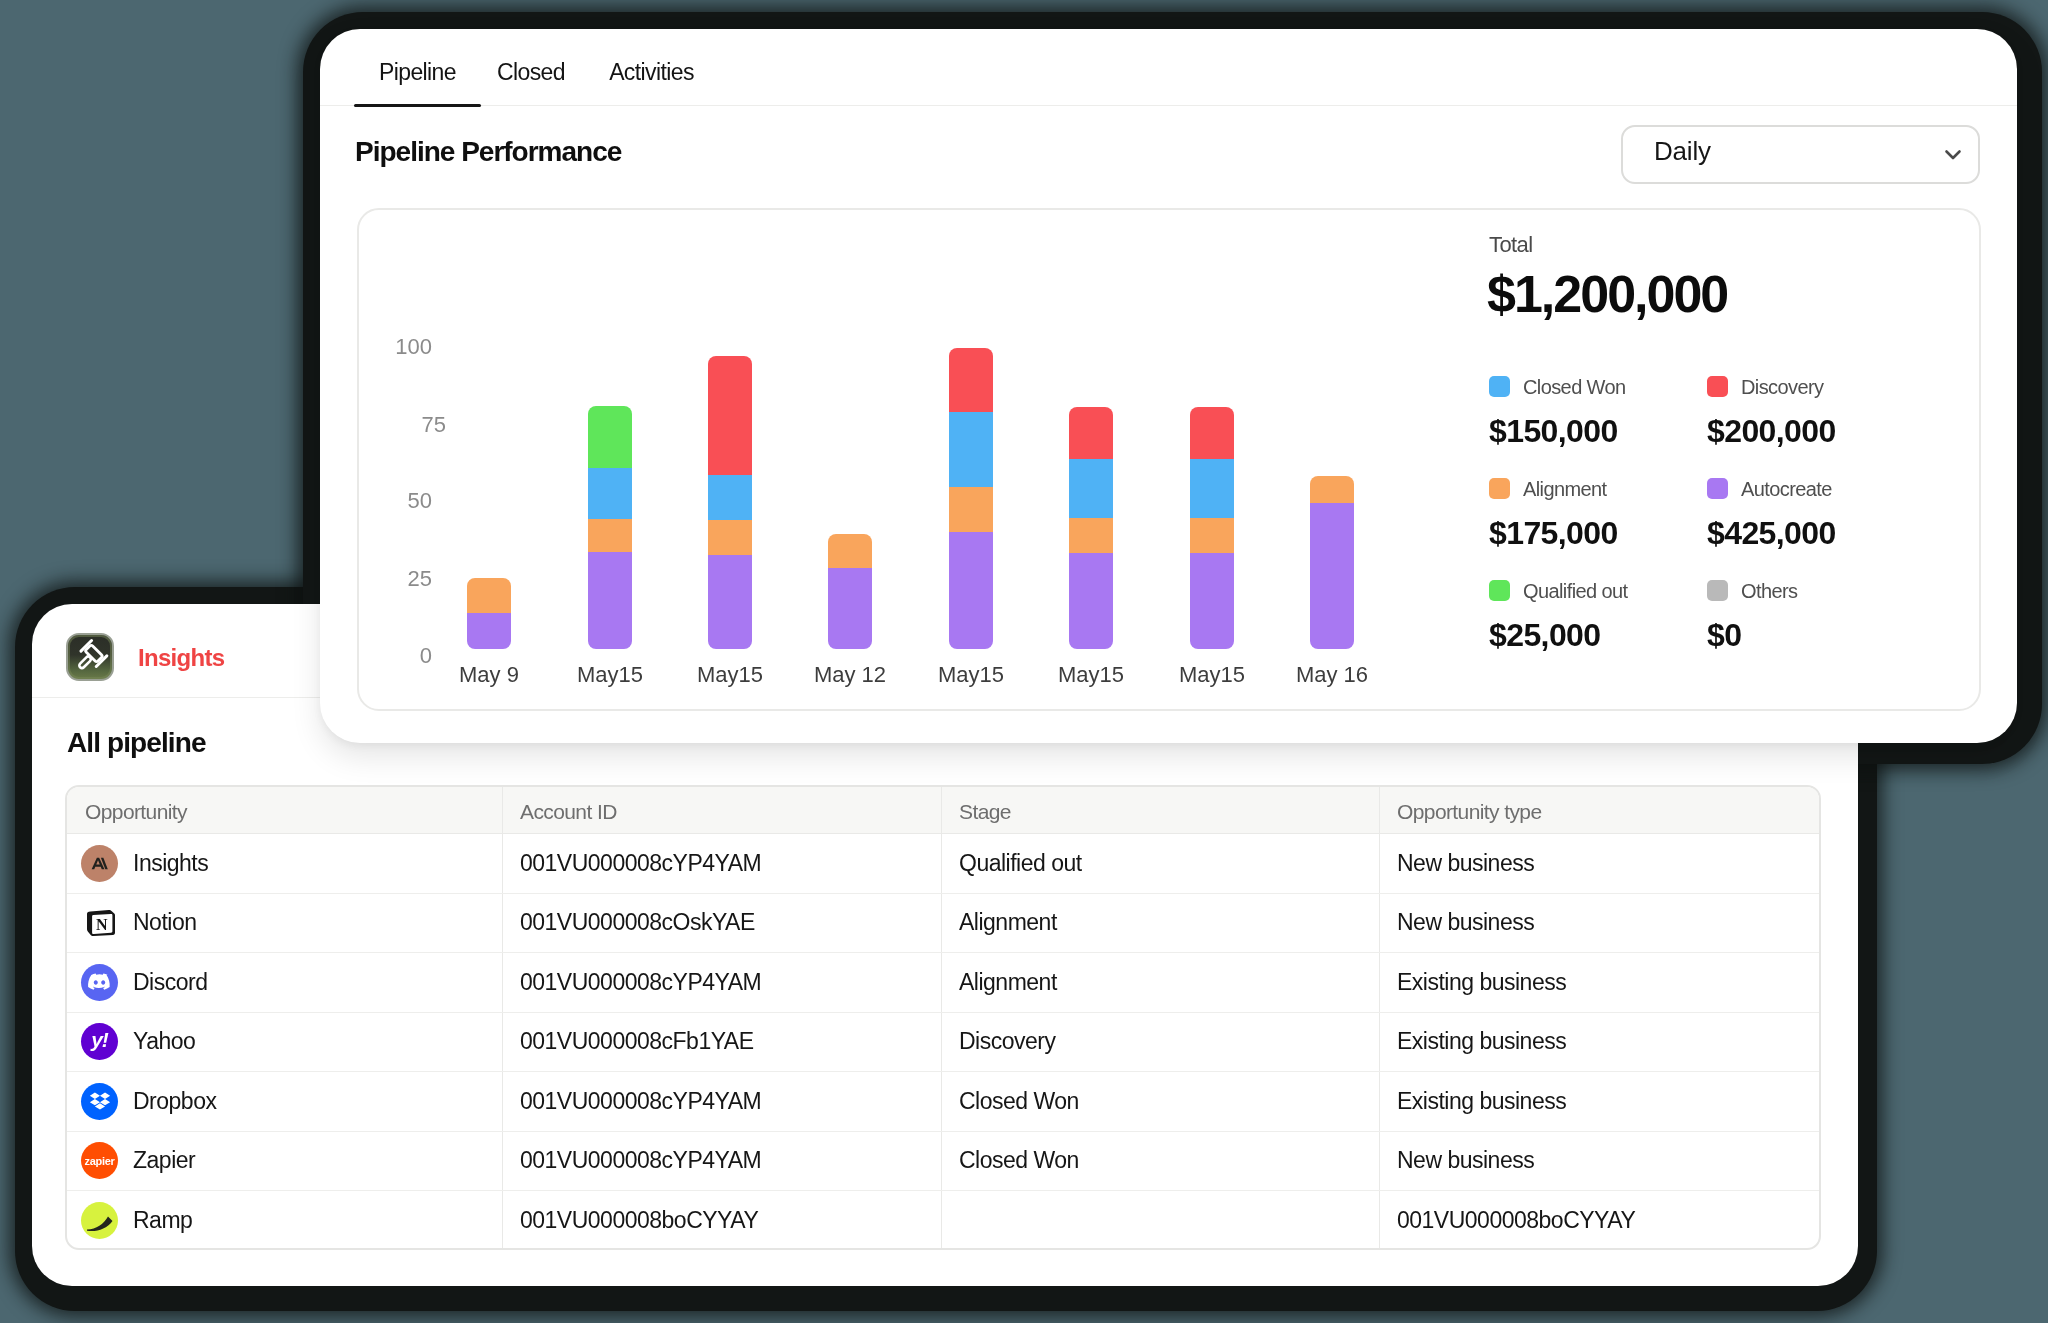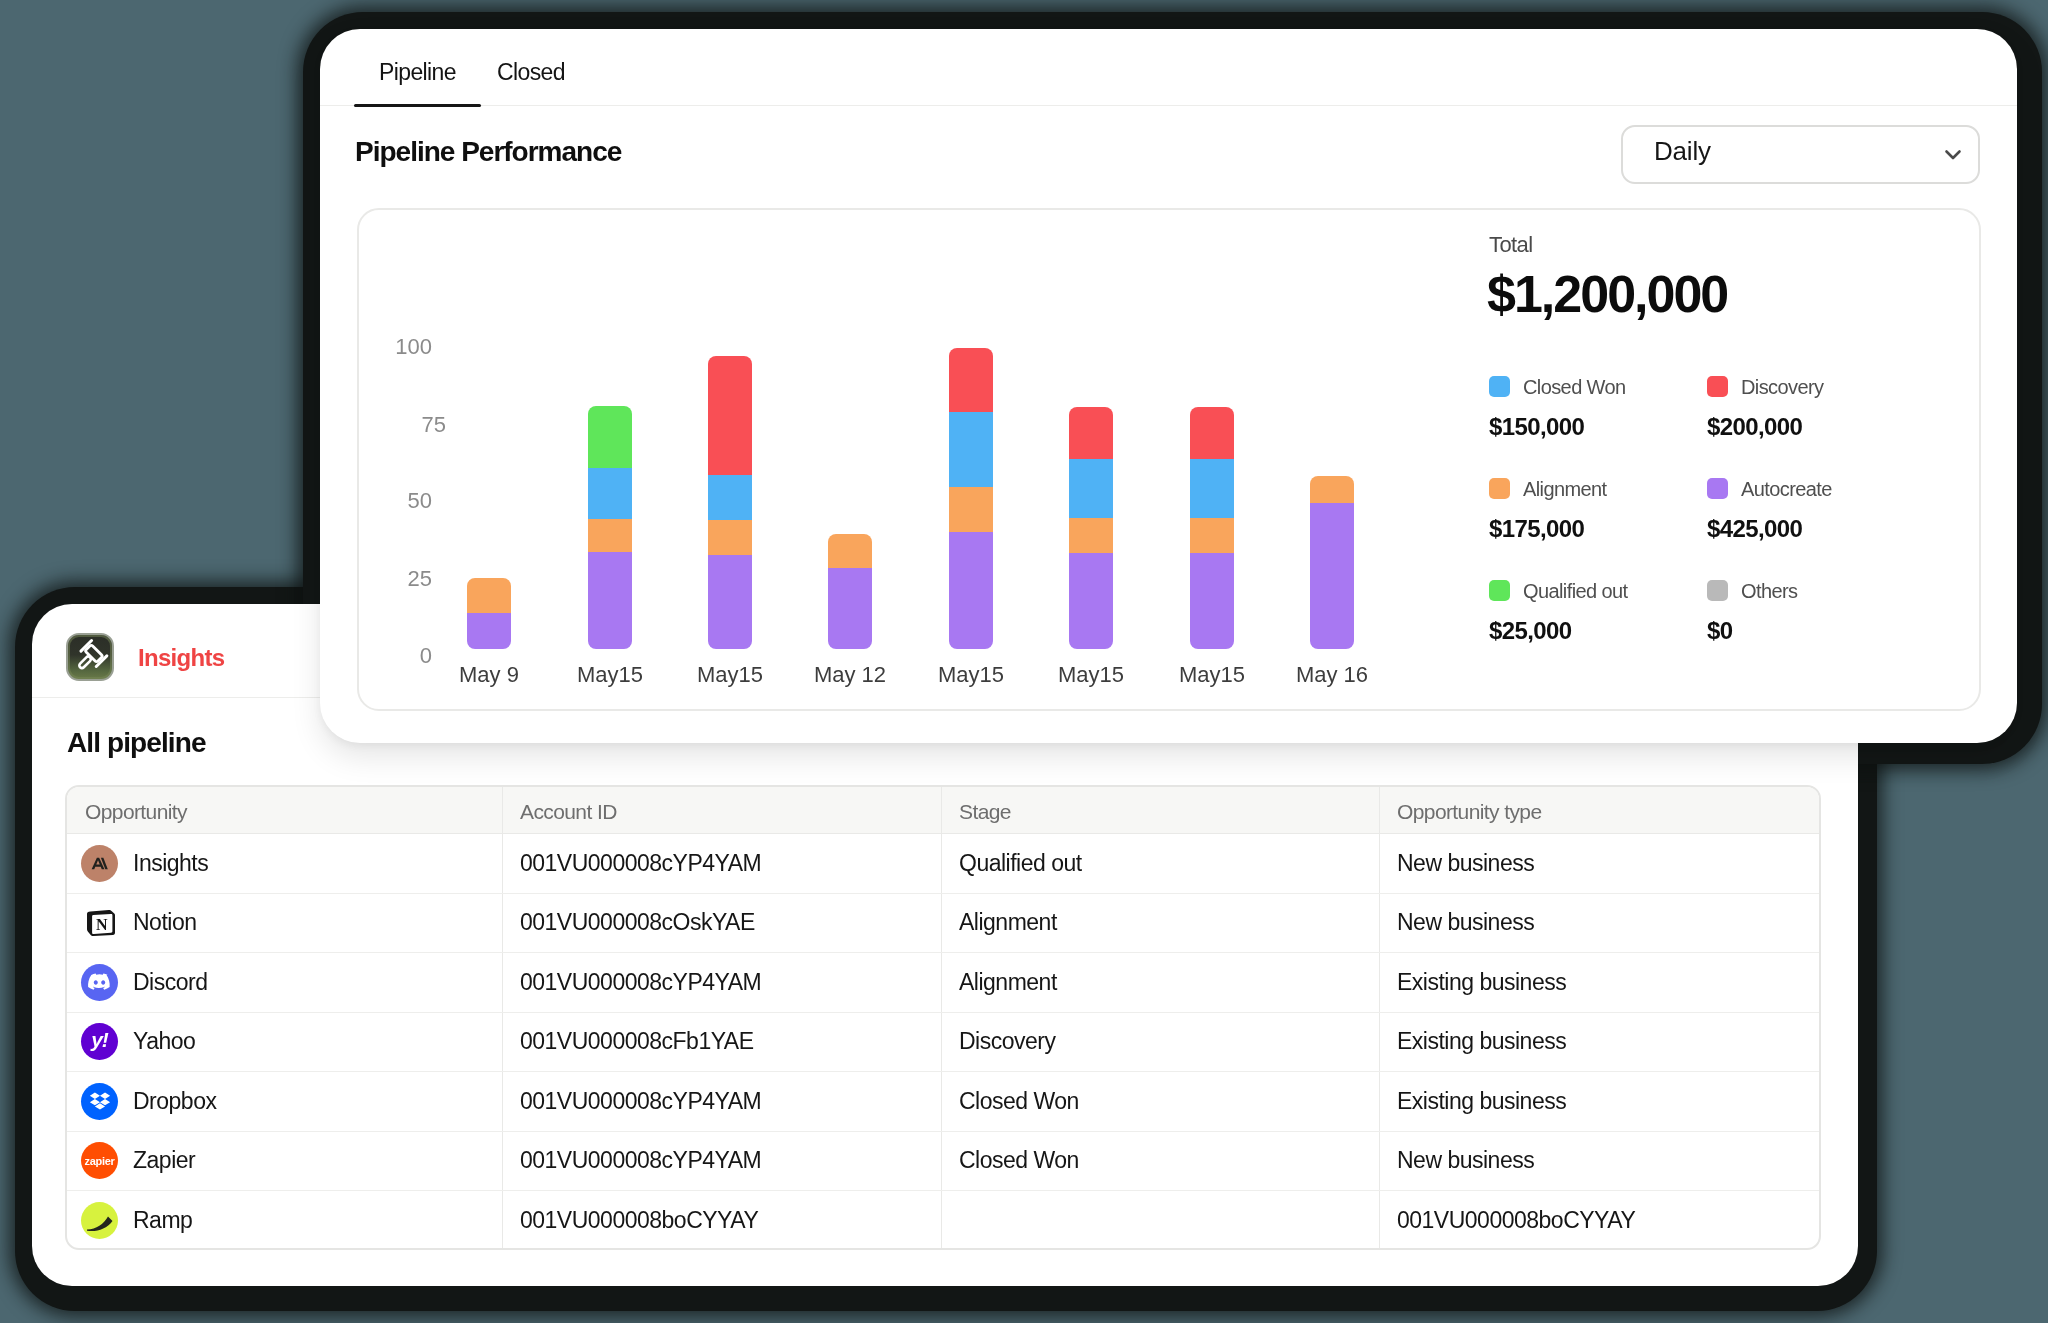--- a/index.html
+++ b/index.html
@@ -49,21 +49,21 @@
   .c-red    { background:#f94f55; }
   .c-green  { background:#5fe65a; }
 
   
   .total-lab { position:absolute; left:1130px; top:22px; font-size:22px; color:#4a4a4a; letter-spacing:-0.6px; }
   .total-val { position:absolute; left:1128px; top:54px; font-size:52px; font-weight:700;
                color:#0c0c0c; letter-spacing:-2px; }
   .leg { position:absolute; }
   .leg .sw { position:absolute; left:0; top:0; width:21px; height:21px; border-radius:5px; }
   .leg .lb { position:absolute; left:34px; top:0px; font-size:20px; color:#4f4f4f; letter-spacing:-0.6px; white-space:nowrap; }
-  .leg .am { position:absolute; left:0; top:37px; font-size:24px; font-weight:700;
+  .leg .am { position:absolute; left:0; top:37px; font-size:32px; font-weight:700;
              color:#101010; letter-spacing:-0.6px; white-space:nowrap; }
 
   
   .appicon { position:absolute; left:34px; top:29px; width:48px; height:48px;
              border-radius:13px; background:linear-gradient(180deg,#2b2e27 0%,#30342a 45%,#566840 82%,#697a49 100%);
              border:2px solid #9aa094; box-shadow:inset 0 0 0 2px rgba(120,135,88,0.5); }
   .insights { position:absolute; left:106px; top:40px; font-size:24px; font-weight:700;
               color:#ef4444; letter-spacing:-0.7px; }
   .hdr-div { position:absolute; left:0; top:93px; width:100%; height:1px; background:#ededeb; }
   .h2 { position:absolute; left:35px; top:123px; font-size:28px; font-weight:700;
@@ -199,20 +199,21 @@
     <div class="cell" style="left:453px">001VU000008boCYYAY</div>
     <div class="cell" style="left:1330px">001VU000008boCYYAY</div>
   </div>
     </div>
   </div>
 
   <div class="card" id="card1">
     <div class="tabsrow"></div>
     <div class="tab" id="tab1">Pipeline</div>
     <div class="tab" id="tab2">Closed</div>
+    <div class="tab" id="tab3">Activities</div>
     <div class="h1">Pipeline Performance</div>
     <div class="select">
       <span>Daily</span>
       <svg width="18" height="14" viewBox="0 0 18 14">
         <path d="M2.5 3.5 L9 10 L15.5 3.5" fill="none" stroke="#4a4a4a" stroke-width="2.6" stroke-linecap="round" stroke-linejoin="round"></path>
       </svg>
     </div>
     <div class="chartcard" id="chart">
       <div class="ylab" style="left:13px;top:126px">100</div>
       <div class="ylab" style="left:27px;top:204px">75</div>

